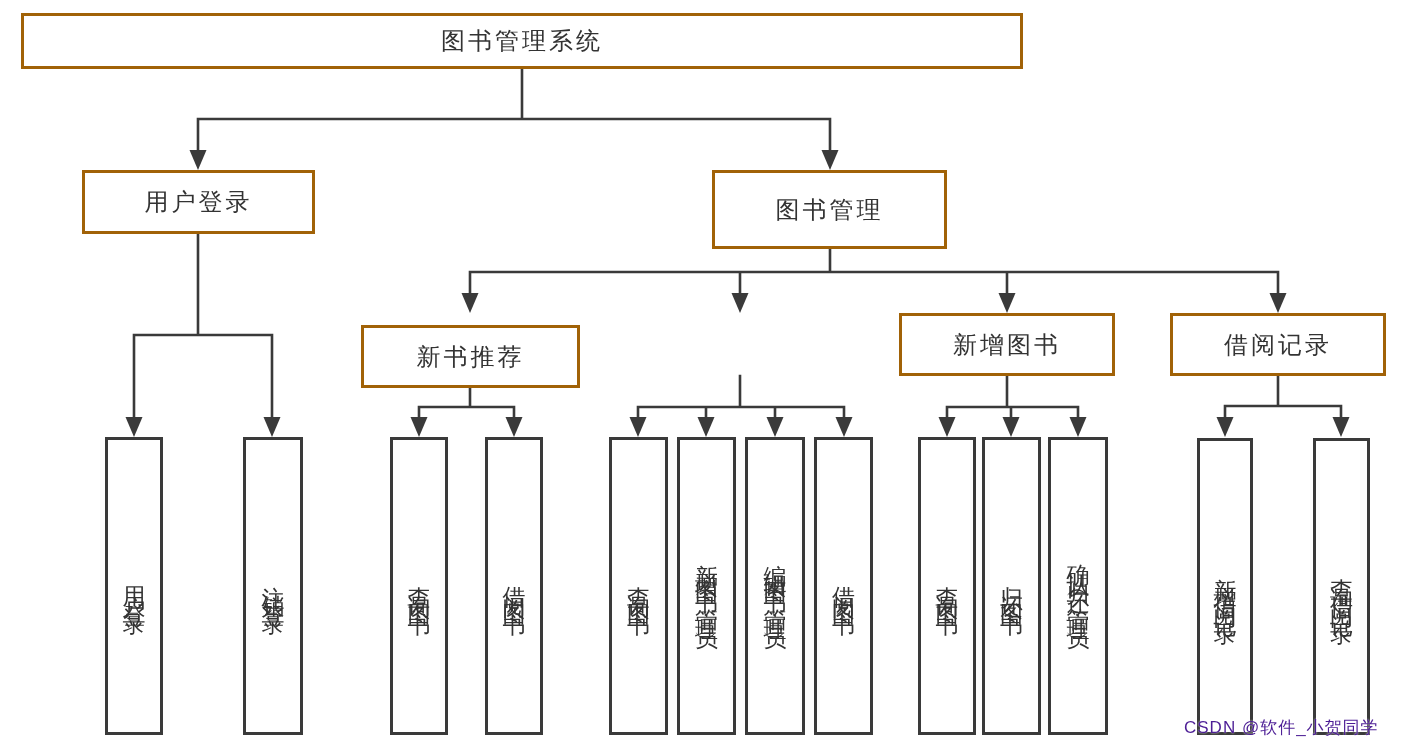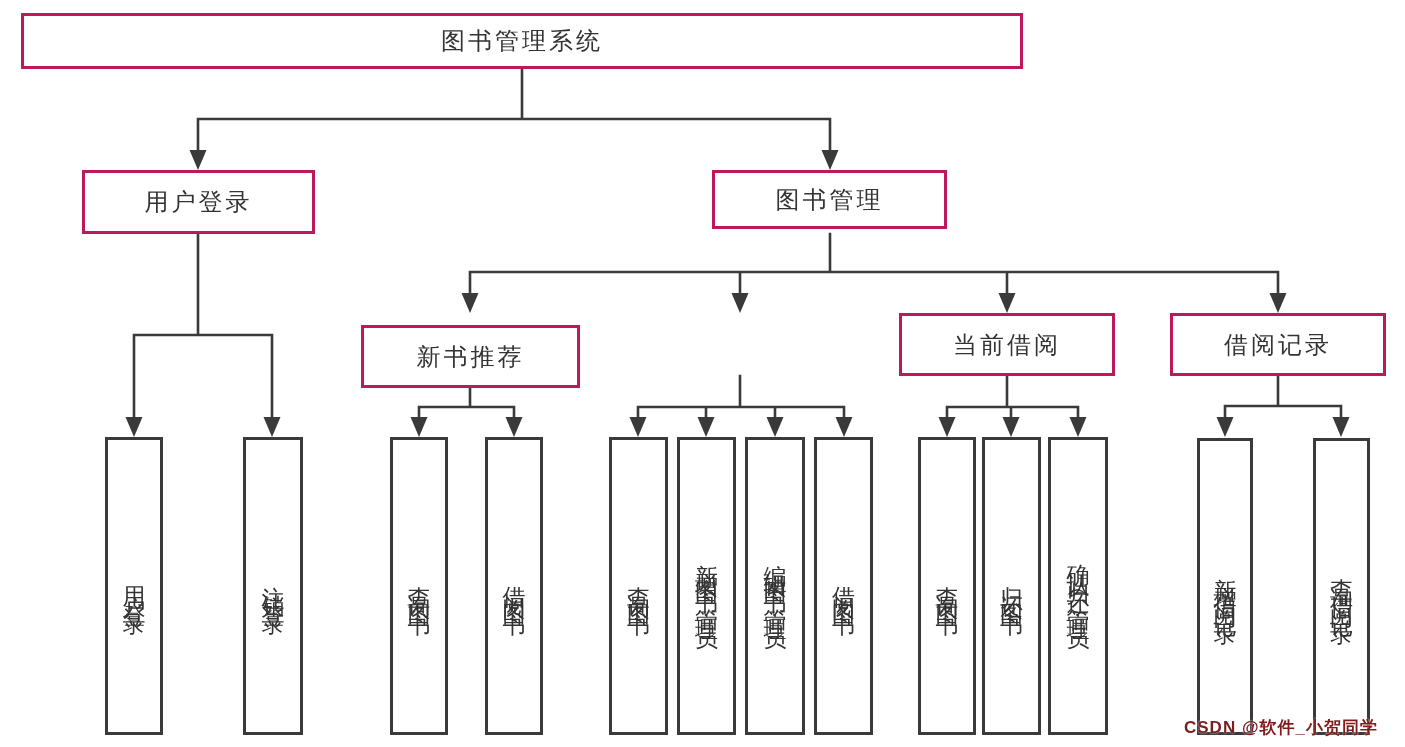--- a/index.html
+++ b/index.html
@@ -12,21 +12,21 @@
     overflow: hidden;
   }
   .wires {
     position: absolute;
     left: 0; top: 0;
     width: 1405px; height: 747px;
   }
   .hbox {
     position: absolute;
     box-sizing: border-box;
-    border: 3px solid #be185d;
+    border: 3px solid #a16207;
     background: #ffffff;
     display: flex;
     align-items: center;
     justify-content: center;
     font-size: 24px;
     letter-spacing: 3px;
     color: #333333;
     white-space: nowrap;
   }
   .vbox {
@@ -45,24 +45,23 @@
     letter-spacing: 9px;
     color: #333333;
     line-height: 1;
   }
   .watermark {
     position: absolute;
     left: 1184px;
     top: 716px;
     font-size: 17px;
     letter-spacing: 1px;
-    color: #7f1d1d;
+    color: #4c1d95;
     text-shadow: 0 0 2px #ffffff;
     white-space: nowrap;
-    font-weight: bold;
   }
 </style>
 </head>
 <body>
 
 <div class="canvas">
 
   <svg class="wires" viewBox="0 0 1405 747" xmlns="http://www.w3.org/2000/svg">
     <g stroke="#3a3a3a" stroke-width="2.6" fill="none" stroke-linecap="square">
 
@@ -106,29 +105,29 @@
     </g>
   </svg>
 
   <div class="hbox" style="left:21px; top:13px; width:1002px; height:56px;">
     <span>图书管理系统</span>
   </div>
 
   <div class="hbox" style="left:82px; top:170px; width:233px; height:64px;">
     <span>用户登录</span>
   </div>
-  <div class="hbox" style="left:712px; top:170px; width:235px; height:59px;">
+  <div class="hbox" style="left:712px; top:170px; width:235px; height:79px;">
     <span>图书管理</span>
   </div>
 
   <div class="hbox" style="left:361px; top:325px; width:219px; height:63px;">
     <span>新书推荐</span>
   </div>
   <div class="hbox" style="left:899px; top:313px; width:216px; height:63px;">
-    <span>当前借阅</span>
+    <span>新增图书</span>
   </div>
   <div class="hbox" style="left:1170px; top:313px; width:216px; height:63px;">
     <span>借阅记录</span>
   </div>
 
   <div class="vbox" style="left:105px; top:437px; width:58px; height:298px;">
     <span class="vtext">用户登录</span>
   </div>
   <div class="vbox" style="left:243px; top:437px; width:60px; height:298px;">
     <span class="vtext">注销登录</span>

